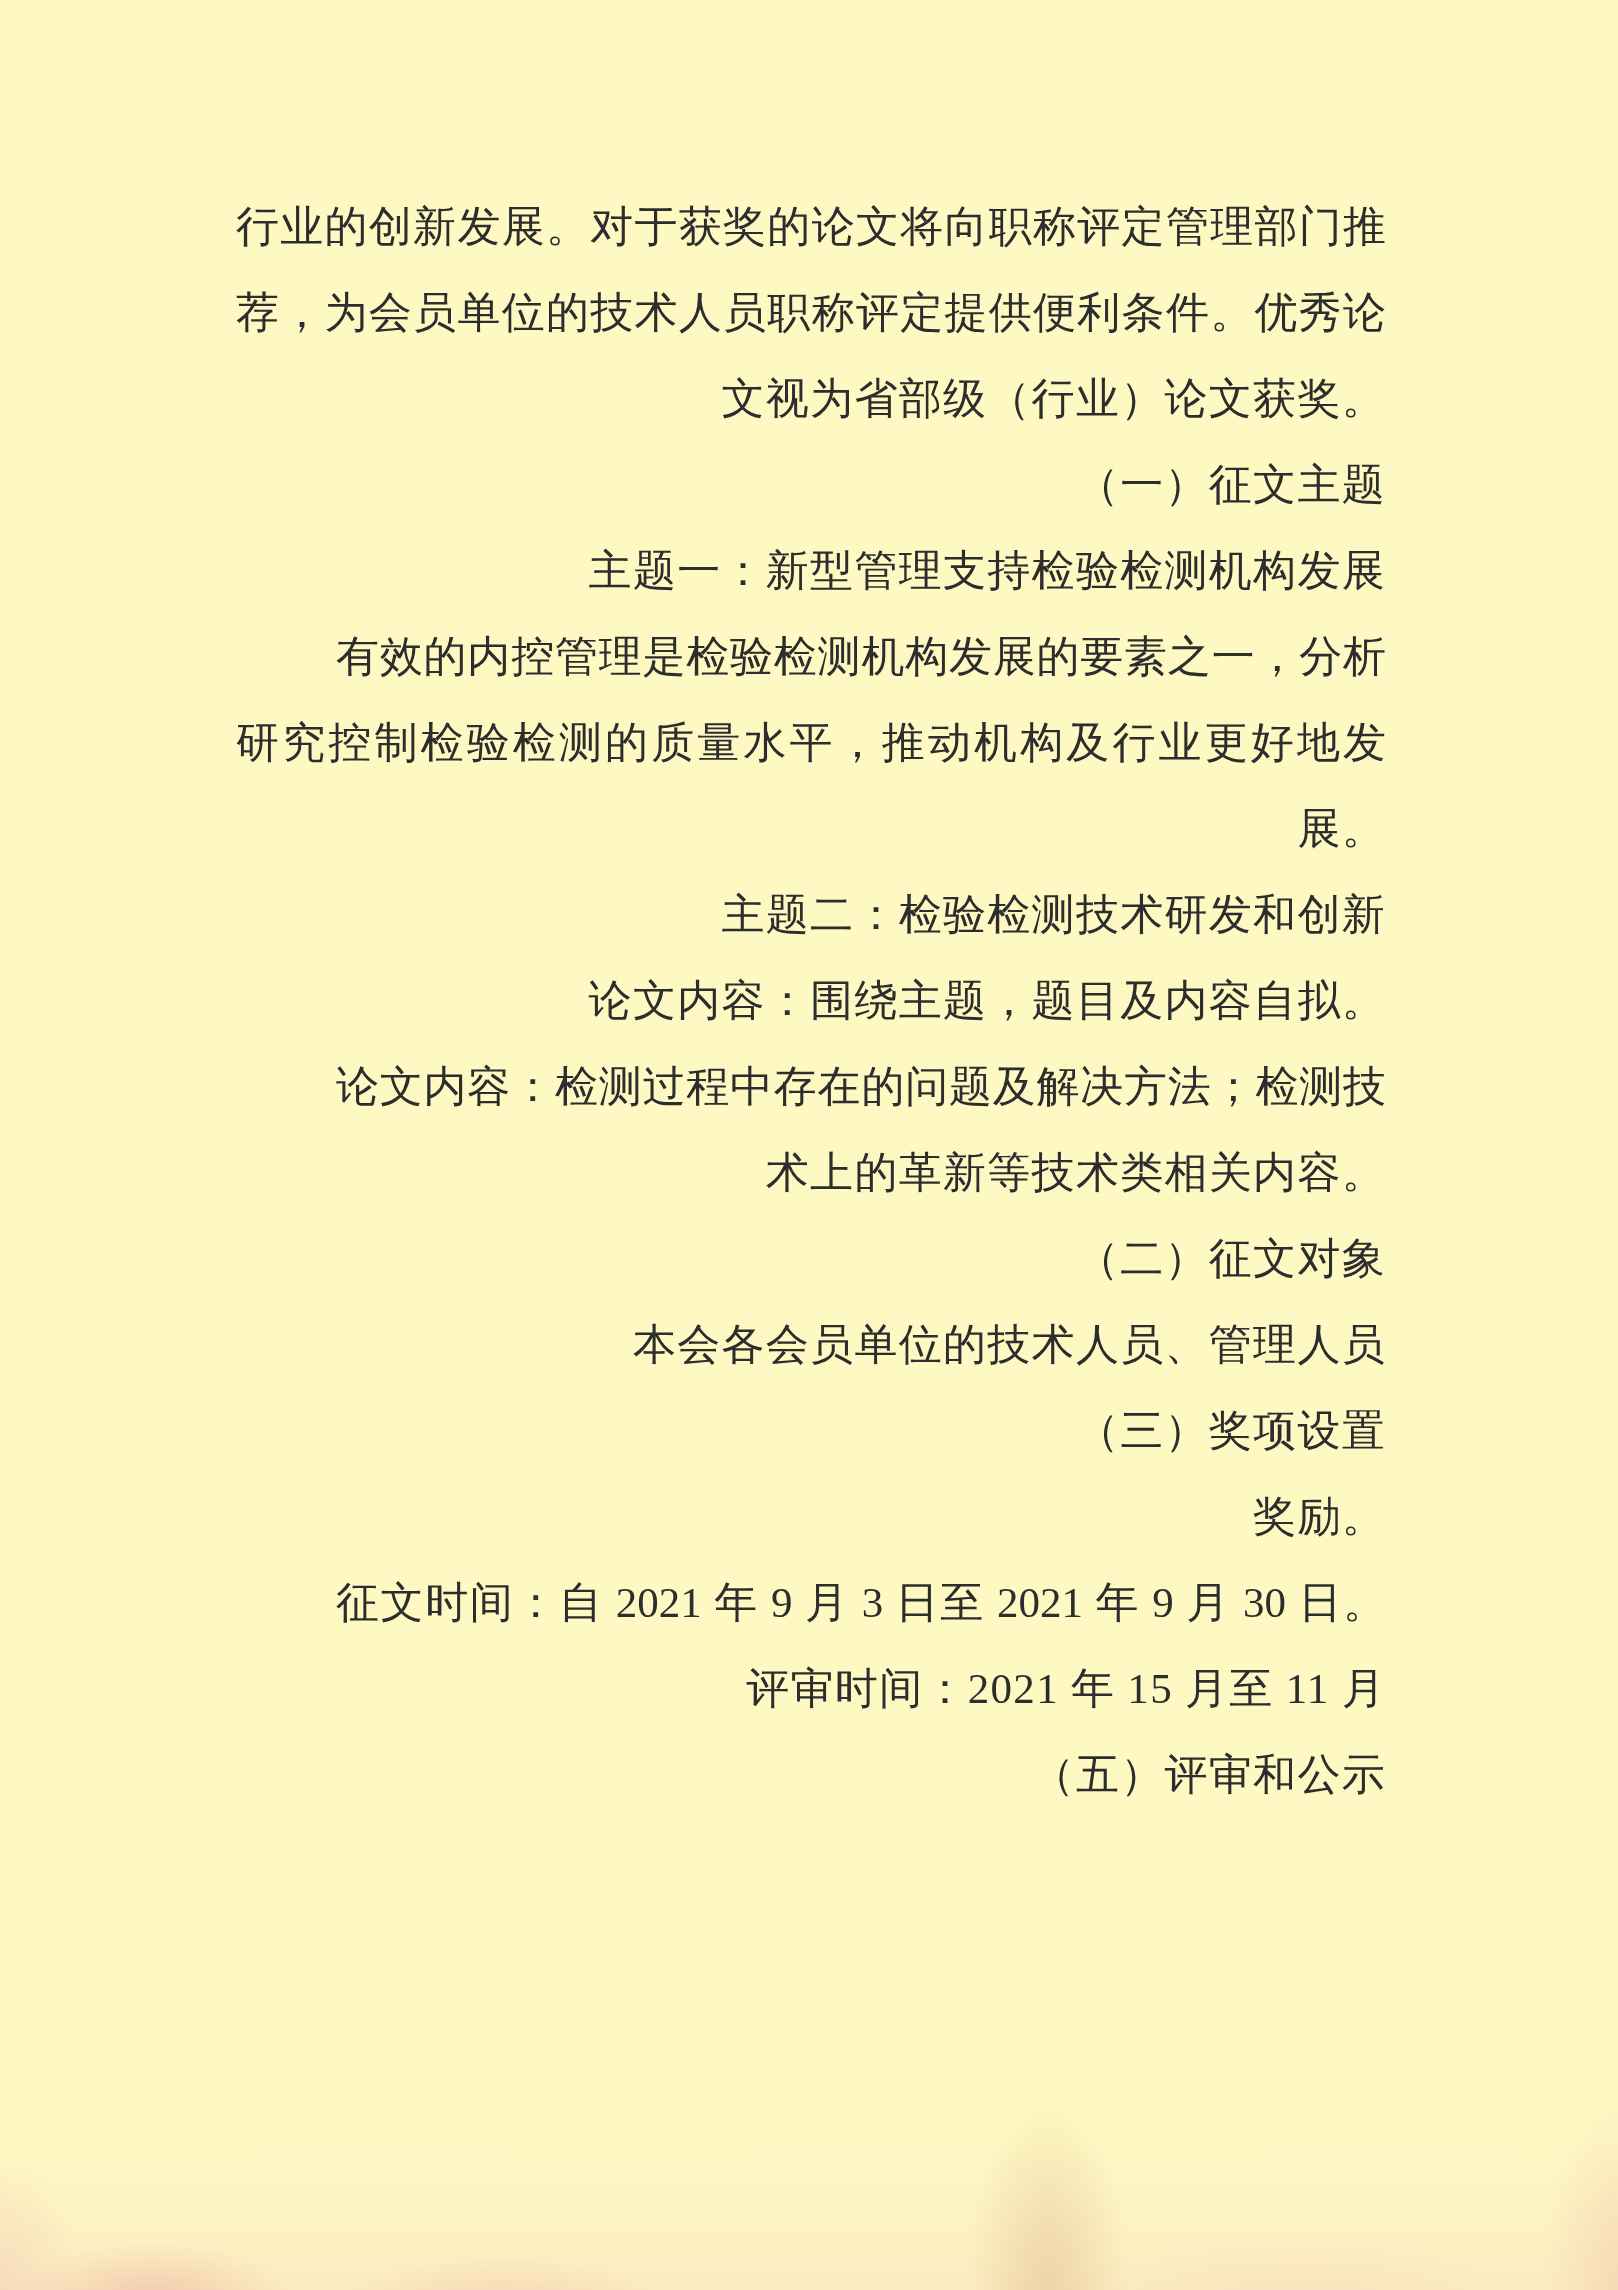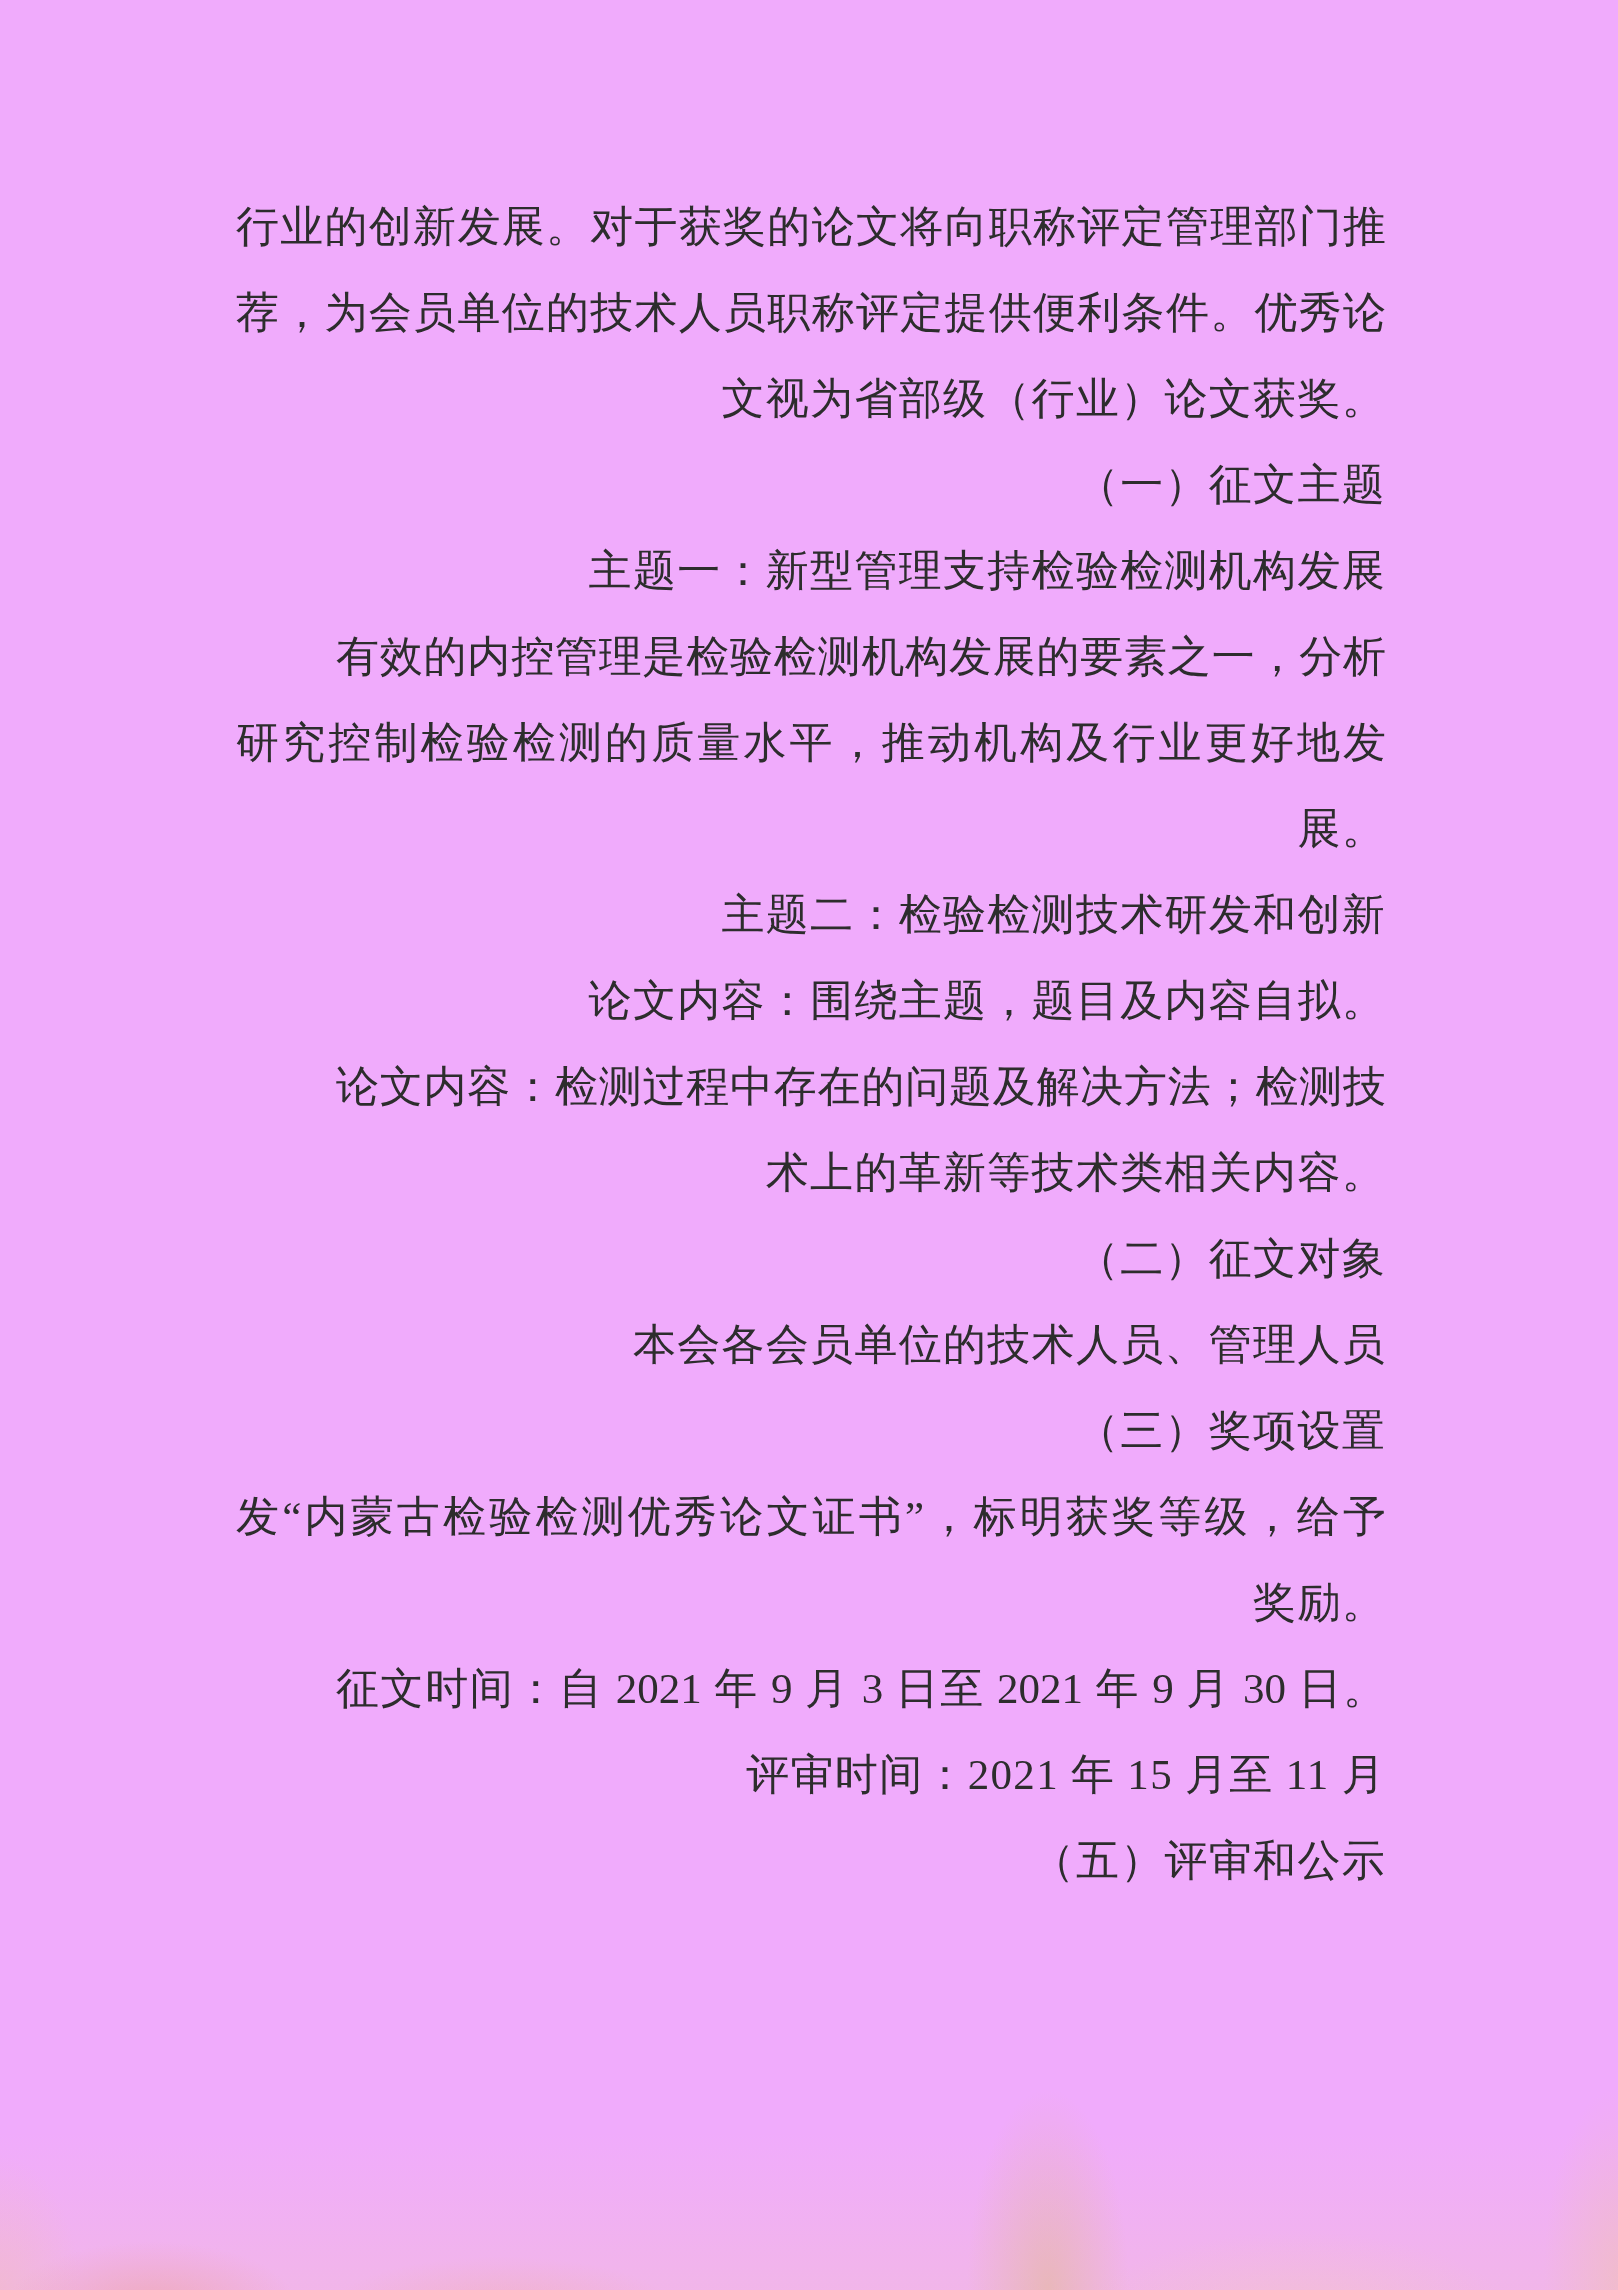--- a/index.html
+++ b/index.html
@@ -54,38 +54,37 @@
       radial-gradient(ellipse 116px 287px at 1048px 100%, rgba(225,185,140,0.50), rgba(225,185,140,0) 70%),
       radial-gradient(ellipse 287px 116px at 1299px 110%, rgba(245,205,185,0.40), rgba(245,205,185,0) 75%),
       radial-gradient(ellipse 99px 251px at 1618px 95%, rgba(240,195,170,0.45), rgba(240,195,170,0) 75%),
       radial-gradient(ellipse 107px 179px at 0px 100%,   rgba(242,190,180,0.40), rgba(242,190,180,0) 75%),
       linear-gradient(to top, rgba(244,206,190,0.30), rgba(255,255,255,0) 55%);
   }
 </style>
 </head>
 <body>
 
-<div class="page" style="background: #f0abfc;">
+<div class="page" style="background: #fef9c3;">
   <div class="text-block" style="color: rgb(45, 45, 45);">
       <div class="line justify">行业的创新发展。对于获奖的论文将向职称评定管理部门推</div>
       <div class="line justify">荐，为会员单位的技术人员职称评定提供便利条件。优秀论</div>
       <div class="line">文视为省部级（行业）论文获奖。</div>
       <div class="line indent">（一）征文主题</div>
       <div class="line indent">主题一：新型管理支持检验检测机构发展</div>
       <div class="line indent justify">有效的内控管理是检验检测机构发展的要素之一，分析</div>
       <div class="line justify">研究控制检验检测的质量水平，推动机构及行业更好地发</div>
       <div class="line">展。</div>
       <div class="line indent">主题二：检验检测技术研发和创新</div>
       <div class="line indent">论文内容：围绕主题，题目及内容自拟。</div>
       <div class="line indent justify">论文内容：检测过程中存在的问题及解决方法；检测技</div>
       <div class="line">术上的革新等技术类相关内容。</div>
       <div class="line indent">（二）征文对象</div>
       <div class="line indent">本会各会员单位的技术人员、管理人员</div>
       <div class="line indent">（三）奖项设置</div>
-      <div class="line justify">发“内蒙古检验检测优秀论文证书”，标明获奖等级，给予</div>
       <div class="line">奖励。</div>
       <div class="line indent justify">征文时间：自 2021 年 9 月 3 日至 2021 年 9 月 30 日。</div>
       <div class="line indent">评审时间：2021 年 15 月至 11 月</div>
       <div class="line indent">（五）评审和公示</div>
     </div>
   <div class="bottom-tint"></div>
 </div>
 
 
 </body></html>

